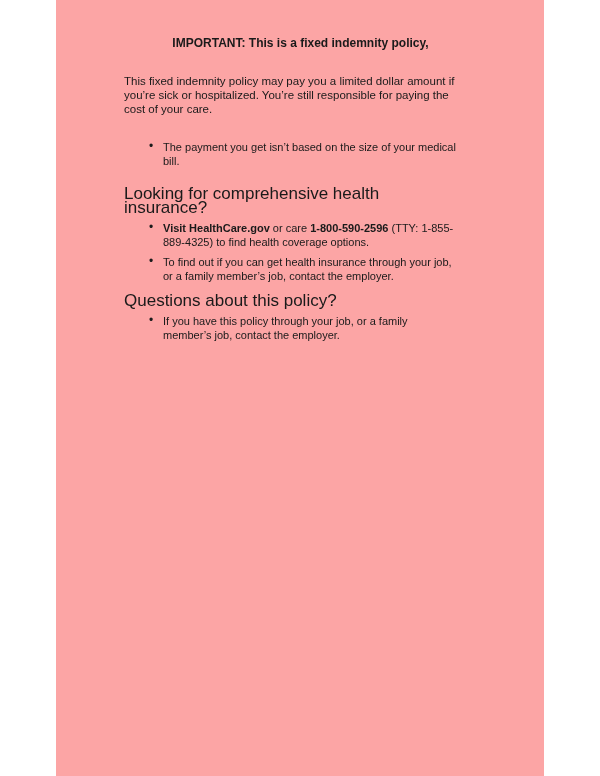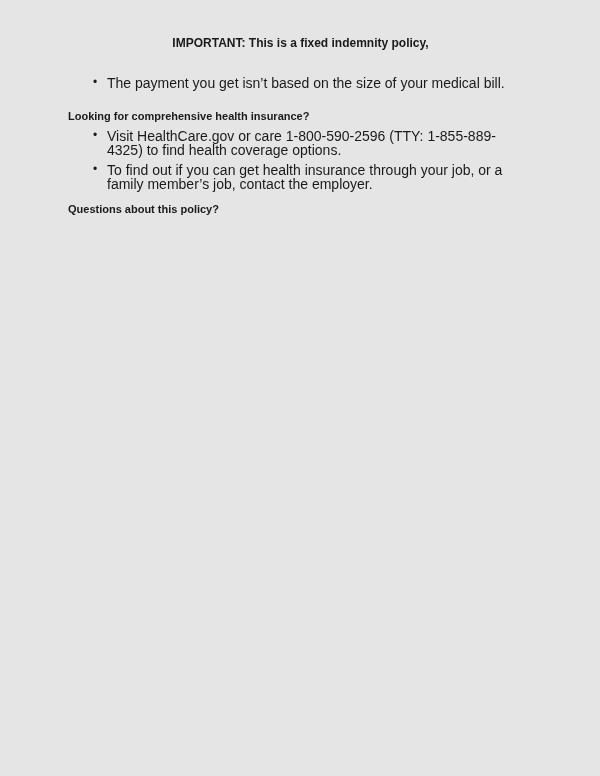--- a/index.html
+++ b/index.html
@@ -3,87 +3,89 @@
 <meta charset="utf-8">
 <style>
   * { margin: 0; padding: 0; box-sizing: border-box; }
   html, body { background: #ffffff; }
   body {
     font-family: "Liberation Sans", sans-serif;
     color: #1a1a1a;
   }
   .page {
     position: relative;
-    width: 600px;
+    width: 488px;
     height: 776px;
     margin: 0 auto;
-    background: #e5e5e5;
+    background: #fca5a5;
     padding: 35px 85px 40px 68px;
     overflow: hidden;
   }
   .doc-title {
     text-align: center;
     font-weight: bold;
     font-size: 12px;
     line-height: 17px;
     padding-left: 18px; 
   }
   .intro {
     margin-top: 22px;
     font-size: 11.5px;
     line-height: 14px;
   }
   ul { list-style: none; }
   li {
     position: relative;
     padding-left: 39px;
-    font-size: 14px;
+    font-size: 11px;
     line-height: 14px;
   }
   li::before {
     content: "\2022";
     position: absolute;
     left: 25px;
     top: -1px;
     font-size: 12px;
   }
   .key-points { margin-top: 24px; }
   .key-points li { margin-bottom: 20px; }
   .section-heading {
-    font-weight: bold;
-    font-size: 11px;
+    font-weight: normal;
+    font-size: 17px;
     line-height: 14px;
     margin-bottom: 6px;
   }
   .section-coverage { margin-top: -1px; }
   .section-questions { margin-top: 11px; }
   .tight-list li { margin-bottom: 6px; }
-  .bold { font-weight: normal; text-align: center; }
+  .bold { font-weight: bold; text-align: center; }
 </style>
 </head>
 <body>
 
 <div class="page">
 
   <div class="doc-title">
     <div>IMPORTANT: This is a fixed indemnity policy,</div>
   </div>
 
+  <p class="intro">This fixed indemnity policy may pay you a limited dollar amount if you’re sick or hospitalized. You’re still responsible for paying the cost of your care.</p>
 
   <ul class="key-points">
     <li>The payment you get isn’t based on the size of your medical bill.</li>
   </ul>
 
   <div class="section section-coverage">
     <div class="section-heading">Looking for comprehensive health insurance?</div>
     <ul class="tight-list">
       <li><span class="bold">Visit HealthCare.gov</span><span> or care </span><span class="bold">1-800-590-2596</span><span> (TTY: 1-855-889-4325) to find health coverage options.</span></li>
       <li>To find out if you can get health insurance through your job, or a family member’s job, contact the employer.</li>
     </ul>
   </div>
 
   <div class="section section-questions">
     <div class="section-heading">Questions about this policy?</div>
     <ul class="tight-list">
+      <li>If you have this policy through your job, or a family member’s job, contact the employer.</li>
     </ul>
   </div>
 
 </div>
 
 </body></html>

